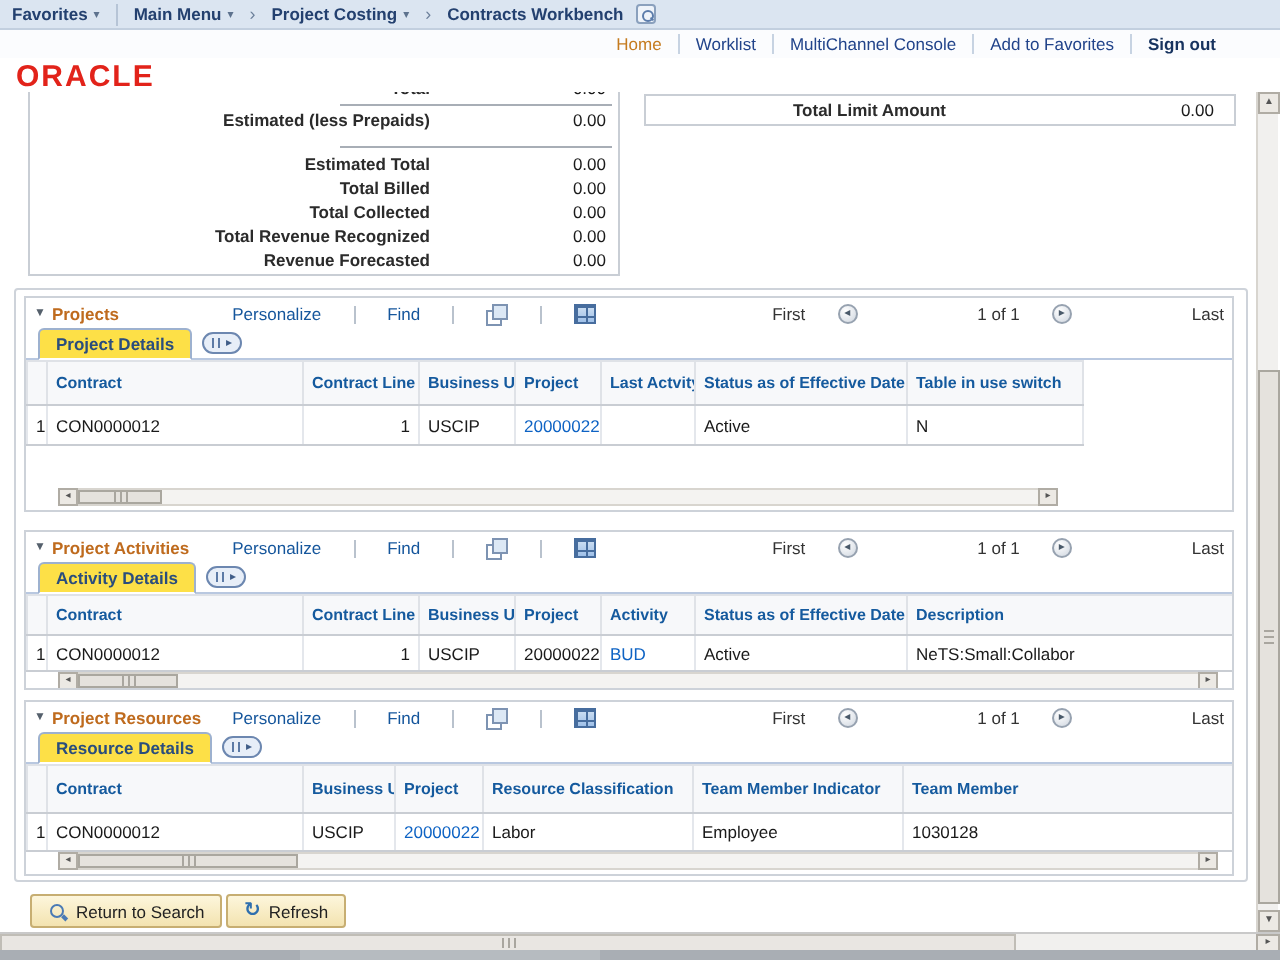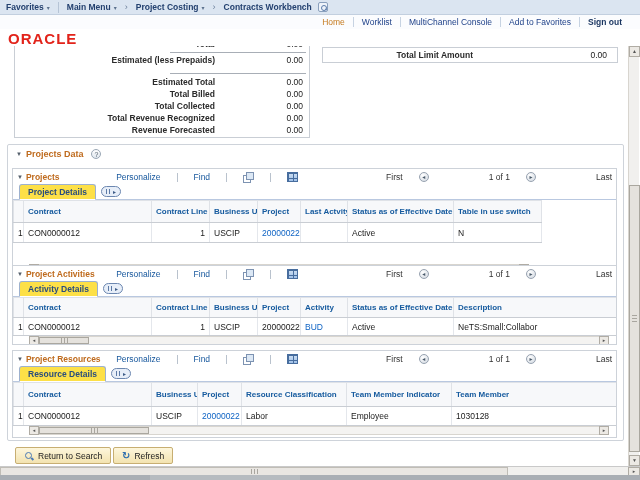--- a/index.html
+++ b/index.html
@@ -30,21 +30,21 @@
     border:1px solid #5b7cab; border-radius:50%;
   }
   .crumb-box-icon::after {
     content:""; position:absolute; left:6px; top:6px; width:2px; height:1px;
     background:#5b7cab; transform:rotate(45deg);
   }
   
   .linksbar {
     position:absolute; left:0; top:15px; width:640px; height:14px;
     background:#fbfcfe; display:flex; justify-content:flex-end; align-items:center;
-    padding-right:10px; font-size:8.5px;
+    padding-right:24px; font-size:8.5px;
   }
   .hlink { color:#21438a; padding:0 8px; cursor:pointer; text-decoration:none; }
   .hlink.home { color:#c57b1f; }
   .hlink.signout { font-weight:bold; color:#17335f; }
   .vdiv { width:1px; height:10px; background:#c7d3e2; }
   
   .logo {
     position:absolute; left:8px; top:30px; font-size:15px; font-weight:bold;
     letter-spacing:1px; color:#e2231a;
   }
@@ -75,21 +75,21 @@
   .helpicon {
     width:10px; height:10px; border-radius:50%; border:1px solid #9aa7b5;
     background:linear-gradient(#ffffff,#dfe6ee); color:#55636f; font-size:7px;
     display:flex; align-items:center; justify-content:center; margin-left:4px; cursor:pointer;
   }
   
   .gridbox {
     position:absolute; left:12px; width:605px; border:1px solid #cdd2d9;
     background:#fff; display:flex; flex-direction:column; overflow:hidden;
   }
-  #sec-projects  { top:168px; height:108px; }
+  #sec-projects  { top:148px; height:108px; }
   #sec-activities{ top:265px; height:80px; }
   #sec-resources { top:350px; height:88px; }
   .gridhdr { flex:none; height:15px; display:flex; align-items:center; gap:3px; padding:1px 4px 0 4px; }
   .gtitle { color:#bf6b1e; font-weight:bold; font-size:8.5px; }
   .gctl { margin-left:auto; display:flex; align-items:center; gap:16px; font-size:8.5px; }
   .glink { color:#15569c; cursor:pointer; text-decoration:none; }
   .gsep { width:1px; height:9px; background:#b9c2cd; }
   .gspace { width:12px; }
   .gnav { color:#333;padding-left:44px; }
   .icon-viewall { position:relative; width:11px; height:10px; cursor:pointer; }

